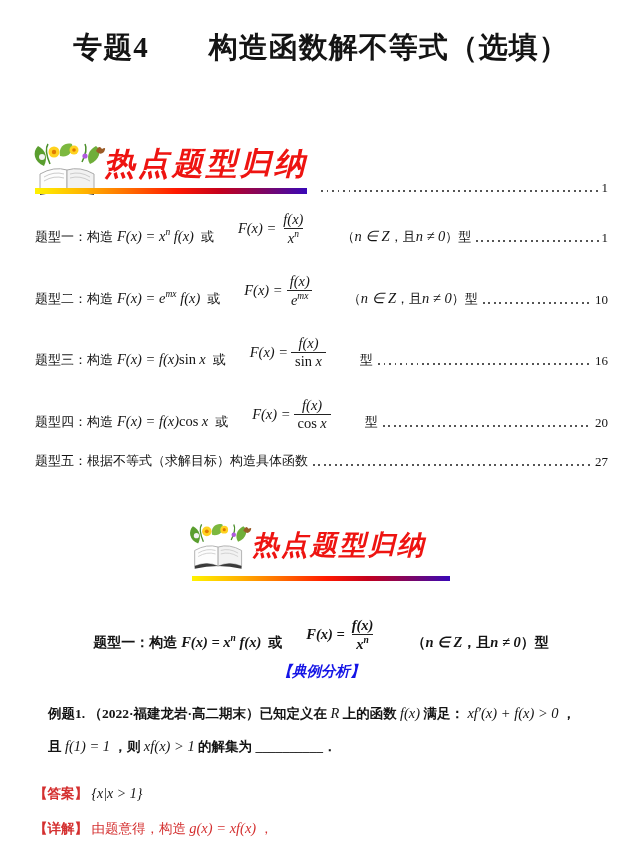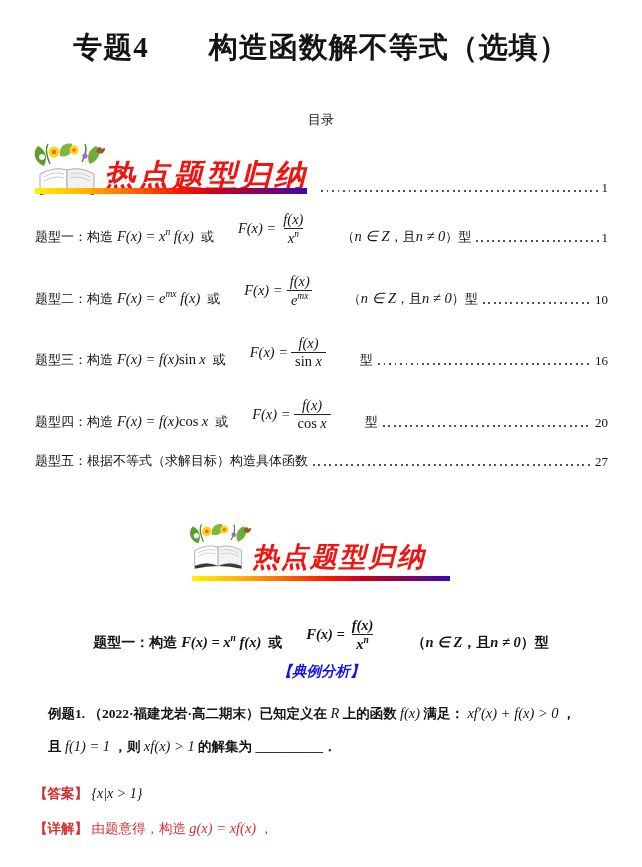--- a/index.html
+++ b/index.html
@@ -12,21 +12,21 @@
     position:absolute; top:28px; left:0; right:0; margin:0;
     text-align:center; font-size:29px; font-weight:bold; letter-spacing:1px;
   }
   .toc-label { position:absolute; top:111px; left:0; right:0; text-align:center; font-size:13px; }
 
   
   .banner { position:absolute; }
   .banner .book { position:absolute; left:0; top:0; }
   .banner .banner-text {
     position:absolute; white-space:nowrap; font-weight:bold; font-style:italic;
-    color:#ee1411; font-family:"Liberation Serif",serif; letter-spacing:3px;margin-top:12px;
+    color:#ee1411; font-family:"Liberation Serif",serif; letter-spacing:3px;
   }
   .banner .grad-bar {
     position:absolute; height:6px;
     background:linear-gradient(90deg,#fff200 0%,#ffb400 18%,#ff7300 33%,#ff1a00 52%,#c4001d 68%,#7a0668 85%,#3908b8 100%);
   }
   .banner1 { left:30px; top:142px; width:286px; height:60px; }
   .banner1 .book { width:76px; height:56px; }
   .banner1 .banner-text { left:74px; top:1px; font-size:31px; }
   .banner1 .grad-bar { left:5px; top:46px; width:272px; }
   .banner2 { left:186px; top:520px; width:268px; height:62px; }
@@ -85,21 +85,20 @@
   .answer .m { font-size:14px; }
   .solution { position:absolute; left:34px; top:820px; font-size:13.5px; color:#d43030; }
   .solution .tag { font-weight:bold; }
 </style>
 </head>
 <body>
 
 <div class="page">
 
   <h1 class="title">专题4　　构造函数解不等式（选填）</h1>
-  <div class="toc-label">目录</div>
 
   <div class="banner banner1">
     <svg class="book" viewBox="0 0 76 56">
       <path d="M14,24 C4,20 2,10 8,4 C16,8 18,16 14,24" fill="#5a9e2f"></path>
       <path d="M60,22 C70,18 72,8 66,4 C58,8 56,16 60,22" fill="#6fae3a"></path>
       <path d="M30,14 C28,4 36,0 42,2 C44,10 38,16 30,14" fill="#7cb83f"></path>
       <path d="M20,22 q-6,-14 -2,-20" stroke="#4a8f2a" stroke-width="1.5" fill="none"></path>
       <path d="M52,20 q6,-12 3,-18" stroke="#4a8f2a" stroke-width="1.5" fill="none"></path>
       <circle cx="24" cy="10" r="5.5" fill="#ffd21f"></circle>
         <circle cx="24" cy="10" r="2.2" fill="#e07b00"></circle>

